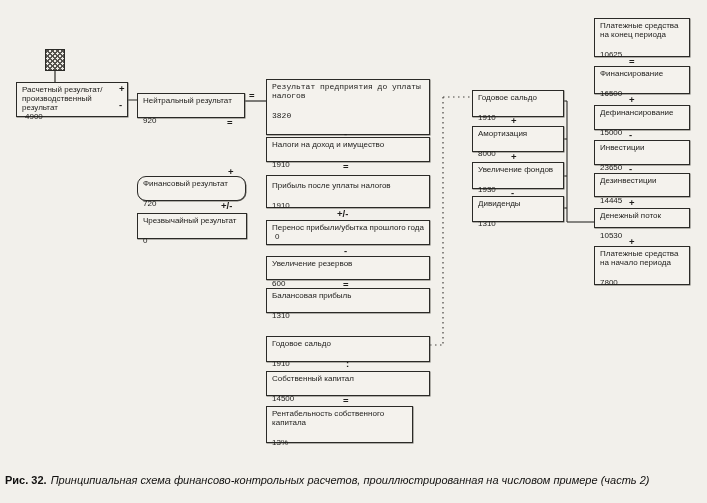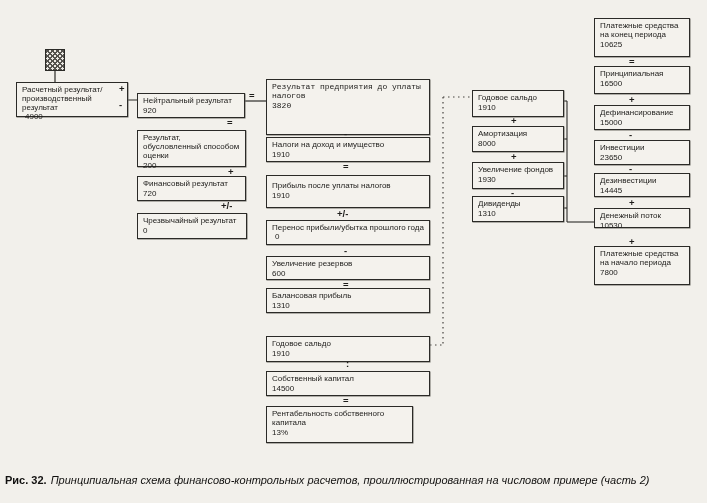--- a/index.html
+++ b/index.html
@@ -3,21 +3,21 @@
 <meta charset="utf-8">
 <style>
   html,body{margin:0;padding:0;background:#e8e6e1;}
   #page{position:relative;width:707px;height:503px;background:#f2f0eb;overflow:hidden;
         font-family:"Liberation Sans", sans-serif;color:#1d1c1a;}
   #wires{position:absolute;left:0;top:0;width:707px;height:503px;}
   .box{position:absolute;border:1px solid #2b2a27;background:#f4f2ed;
        padding:3px 4px 12px 5px;font-size:8px;line-height:1.12;
        box-shadow:0.5px 0.5px 0 #6a6862;box-sizing:border-box;}
   .box .t{display:block;}
-  .box .v{display:block;margin-top:1px;}
+  .box .v{display:block;margin-top:11px;}
   .box.vi .v{display:inline;margin-left:3px;}
   .sign{position:absolute;font-size:9.5px;font-weight:bold;line-height:1;
         letter-spacing:0;color:#1d1c1a;}
   .hatch{position:absolute;left:45px;top:49px;width:20px;height:22px;
          border:1.5px solid #2b2a27;box-sizing:border-box;
          background:repeating-linear-gradient(45deg,#55534e 0 1px,transparent 1px 3.5px),
                     repeating-linear-gradient(-45deg,#55534e 0 1px,transparent 1px 3.5px),
                     #eceae4;}
   .caption{position:absolute;left:5px;top:474px;width:698px;font-size:11px;
            font-style:italic;color:#121110;}
@@ -51,25 +51,21 @@
   <div class="hatch"></div>
 
   <div class="box vi" style="left:16px;top:82px;width:112px;height:35px;">
     <span class="t">Расчетный результат/ производственный результат</span><span class="v">4900</span>
   </div>
 
   <div class="box" style="left:137px;top:93px;width:108px;height:25px;">
     <span class="t">Нейтральный результат</span>
       <span class="v">920</span>
   </div>
-  <div class="box" style="left:137px;top:130px;width:109px;height:37px;">
-    <span class="t">Результат, обусловленный способом оценки</span>
-      <span class="v">200</span>
-  </div>
-  <div class="box" style="left:137px;top:176px;width:109px;height:25px;">
+  <div class="box" style="left:137px;top:176px;width:109px;height:25px;border-radius:9px;">
     <span class="t">Финансовый результат</span>
       <span class="v">720</span>
   </div>
   <div class="box" style="left:137px;top:213px;width:110px;height:26px;">
     <span class="t">Чрезвычайный результат</span>
       <span class="v">0</span>
   </div>
 
   <div class="box" style="left:266px;top:79px;width:164px;height:56px;font-family:Liberation Mono, monospace;">
     <span class="t">Результат предприятия до уплаты налогов</span>
@@ -122,21 +118,21 @@
   <div class="box" style="left:472px;top:196px;width:92px;height:26px;">
     <span class="t">Дивиденды</span>
       <span class="v">1310</span>
   </div>
 
   <div class="box" style="left:594px;top:18px;width:96px;height:39px;">
     <span class="t">Платежные средства на конец периода</span>
       <span class="v">10625</span>
   </div>
   <div class="box" style="left:594px;top:66px;width:96px;height:28px;">
-    <span class="t">Принципиальная</span>
+    <span class="t">Финансирование</span>
       <span class="v">16500</span>
   </div>
   <div class="box" style="left:594px;top:105px;width:96px;height:25px;">
     <span class="t">Дефинансирование</span>
       <span class="v">15000</span>
   </div>
   <div class="box" style="left:594px;top:140px;width:96px;height:25px;">
     <span class="t">Инвестиции</span>
       <span class="v">23650</span>
   </div>

